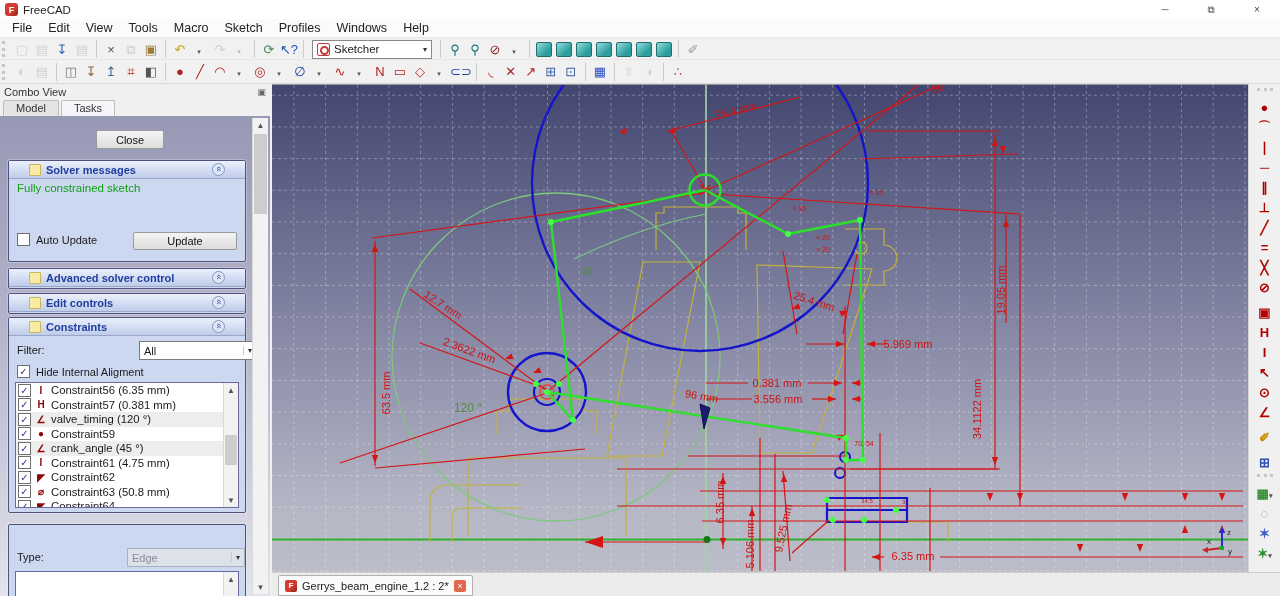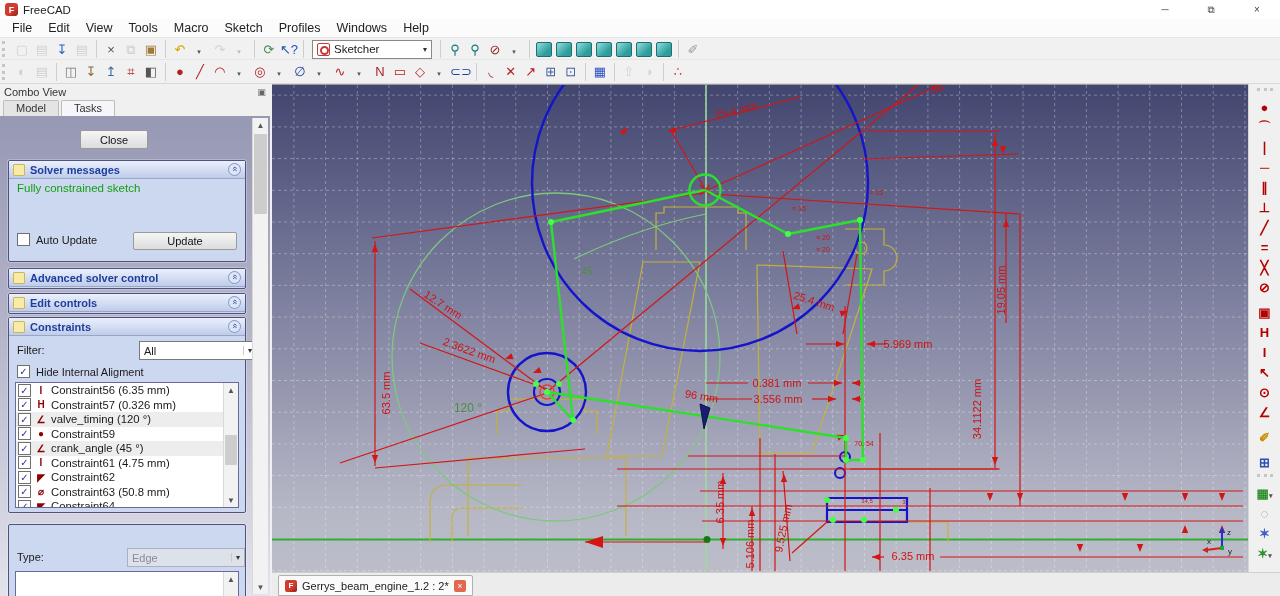--- a/index.html
+++ b/index.html
@@ -31,21 +31,21 @@
   
   .comboview{position:absolute;left:0;top:84px;width:270px;height:512px;background:#f0f0f0}
   .cvheader{height:15px;display:flex;align-items:center;padding:0 4px;font-size:11px;color:#333;background:#f0f0f0}
   .floatbtn{margin-left:auto;font-size:9px;color:#666}
   .cvtabs{height:17px;display:flex;align-items:flex-end;padding-left:3px;background:#f0f0f0;border-bottom:1px solid #000000}
   .cvtab{padding:1px 12px 2px;font-size:11px;border:1px solid #bdbdbd;border-bottom:none;background:#e4e4e4;color:#333;margin-right:2px;border-radius:2px 2px 0 0}
   .cvtab.active{background:#f6f6fa;font-weight:normal}
   .cvpanel{position:absolute;left:0;top:32px;width:270px;height:480px;background:linear-gradient(180deg,#9798b4 0%,#b4b5c9 45%,#e3e3ed 100%);overflow:hidden}
   .btnw{position:absolute;background:linear-gradient(180deg,#f5f5f5,#dddddd);border:1px solid #9a9a9a;border-radius:2px;font-size:11px;display:flex;align-items:center;justify-content:center;color:#111}
   .secbox{position:absolute;left:8px;width:236px;border:1px solid #50517e;background:#ccd7f0;border-radius:2px;box-shadow:0 0 0 1px rgba(255,255,255,.25)}
-  .sechead{height:17px;display:flex;align-items:center;gap:5px;padding:0 4px;background:linear-gradient(180deg,#eaf0fc,#bfccea);border-bottom:1px solid #9aa6c8}
+  .sechead{height:17px;display:flex;align-items:center;gap:5px;padding:0 20px;background:linear-gradient(180deg,#eaf0fc,#bfccea);border-bottom:1px solid #9aa6c8}
   .sectitle{font-weight:bold;color:#1f3d9e;font-size:11px}
   .noteicon{width:10px;height:10px;background:#f7eba6;border:1px solid #c9b75a;border-radius:1px}
   .chv{margin-left:auto;width:11px;height:11px;border:1px solid #8694c2;border-radius:50%;background:#dde6f6;color:#2c4ba0;font-size:9px;display:flex;align-items:center;justify-content:center}
   .chv span{display:inline-block;transform:rotate(90deg);margin-top:-1px}
   .greenmsg{color:#12a012;font-size:11.5px;padding:3px 8px 0}
   .cbx{width:11px;height:11px;background:#fff;border:1px solid #6f6f6f;display:inline-flex;align-items:center;justify-content:center;font-size:10px;color:#30309a;flex:none}
   .rowline{position:absolute;display:flex;align-items:center;gap:6px;font-size:11px}
   .combosel{position:absolute;height:17px;background:#fff;border:1px solid #7a7a7a;display:flex;align-items:center;padding:0 4px;font-size:11px}
   .combosel .car{margin-left:auto;border-left:1px solid #c9c9c9;padding-left:4px;font-size:8px;color:#333}
   .combosel.disabled{background:#dde1ea;color:#8a8a9a;border-color:#aab0c0}
@@ -179,21 +179,21 @@
   <div class="cvheader">
     <span>Combo View</span>
     <span class="floatbtn">▣</span>
   </div>
   <div class="cvtabs" id="cvtabs">
       <span class="cvtab">Model</span>
       <span class="cvtab active">Tasks</span>
     </div>
   <div class="cvpanel">
 
-    <div class="btnw" style="left:80px;top:14px;width:66px;height:17px">Close</div>
+    <div class="btnw" style="left:96px;top:14px;width:66px;height:17px">Close</div>
 
     <div class="secbox" style="top:44px;height:100px">
       <div class="sechead">
         <span class="noteicon"></span>
         <span class="sectitle">Solver messages</span>
         <span class="chv">
             <span>«</span>
           </span>
       </div>
       <div class="greenmsg">Fully constrained sketch</div>
@@ -243,21 +243,21 @@
       <div class="listbox" style="left:6px;top:64px;width:222px;height:124px">
         <div id="consList">
             <div class="lrow">
               <span class="cbx">✓</span>
               <span class="cicon">I</span>
               <span>Constraint56 (6.35 mm)</span>
             </div>
             <div class="lrow">
               <span class="cbx">✓</span>
               <span class="cicon">H</span>
-              <span>Constraint57 (0.326 mm)</span>
+              <span>Constraint57 (0.381 mm)</span>
             </div>
             <div class="lrow shade">
               <span class="cbx">✓</span>
               <span class="cicon">∠</span>
               <span>valve_timing (120 °)</span>
             </div>
             <div class="lrow">
               <span class="cbx">✓</span>
               <span class="cicon">●</span>
               <span>Constraint59</span>

